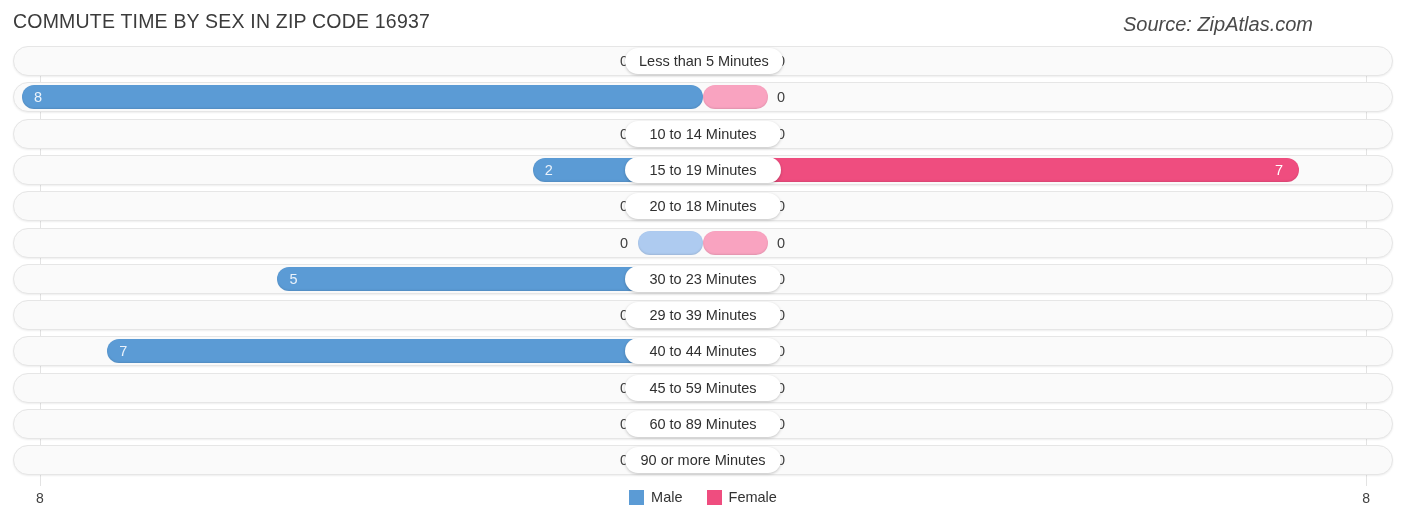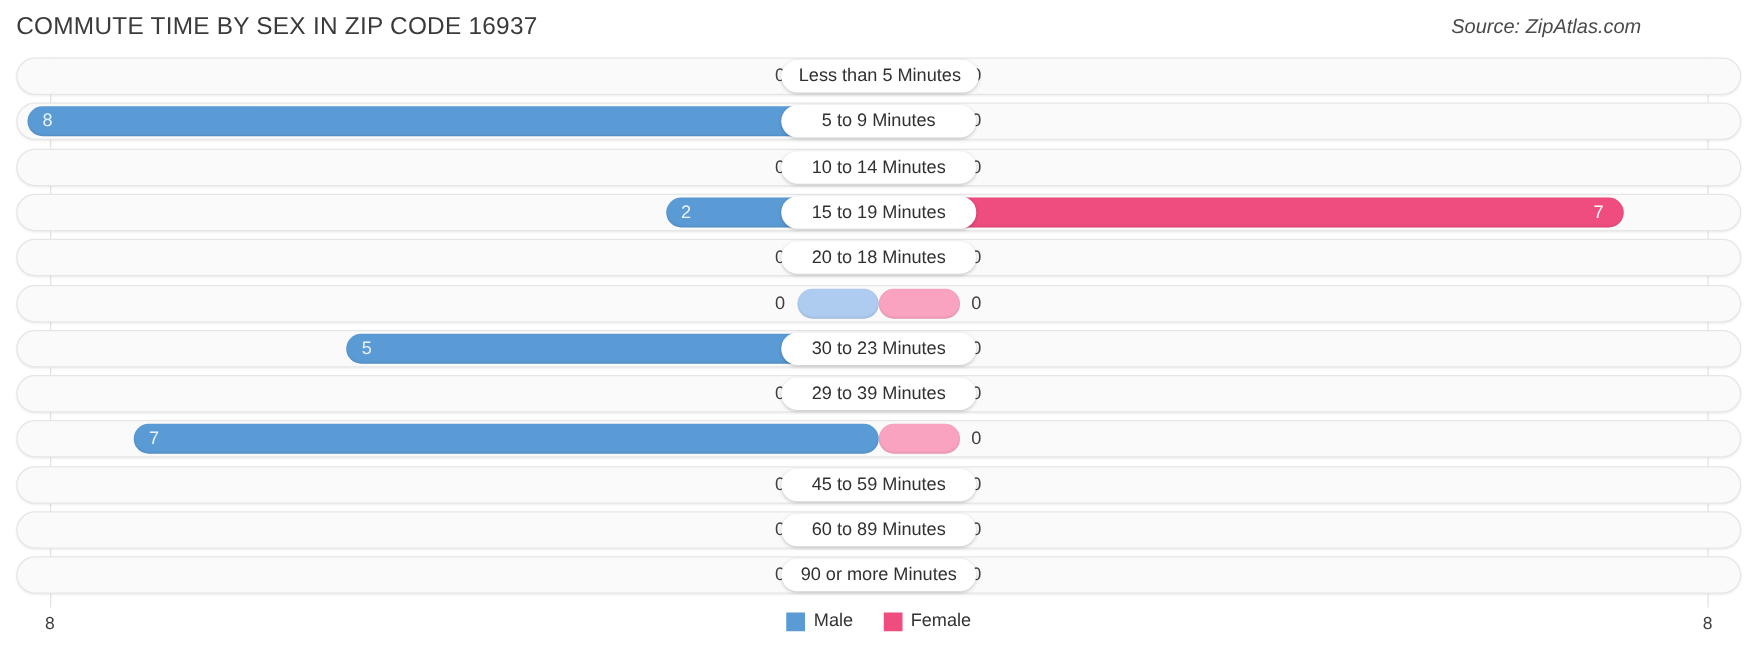--- a/index.html
+++ b/index.html
@@ -30,21 +30,21 @@
     font-size: 19.5px;
     letter-spacing: 0.2px;
     color: #3b3b3b;
     font-weight: 400;
     white-space: nowrap;
   }
   #source-label {
     position: absolute;
     right: 13px;
     top: 13px;
-    font-size: 16px;
+    font-size: 20px;
     font-style: italic;
     color: #4a4a4a;
     white-space: nowrap;
   }
 
   
   #plot {
     position: absolute;
     left: 0;
     top: 46px;
@@ -189,21 +189,20 @@
           <div class="val val-out" style="left: 763px;">0</div>
           <div class="pill" style="left: 611px; min-width: 128px;">Less than 5 Minutes</div>
         </div>
       </div>
       <div class="row" style="top: 36.3px;">
         <div class="row-inner">
           <div class="bar bar-male strong" style="left: 8px; width: 681px;"></div>
           <div class="bar bar-female" style="left: 689px; width: 65px;"></div>
           <div class="val val-in-male" style="left: 20px;">8</div>
           <div class="val val-out" style="left: 763px;">0</div>
-          <div class="pill" style="left: 611px; min-width: 128px;">5 to 9 Minutes</div>
         </div>
       </div>
       <div class="row" style="top: 72.6px;">
         <div class="row-inner">
           <div class="bar bar-male" style="left: 624px; width: 65px;"></div>
           <div class="bar bar-female" style="left: 689px; width: 65px;"></div>
           <div class="val val-out" style="left: 606px;">0</div>
           <div class="val val-out" style="left: 763px;">0</div>
           <div class="pill" style="left: 611px; min-width: 128px;">10 to 14 Minutes</div>
         </div>
@@ -251,20 +250,21 @@
           <div class="val val-out" style="left: 763px;">0</div>
           <div class="pill" style="left: 611px; min-width: 128px;">29 to 39 Minutes</div>
         </div>
       </div>
       <div class="row" style="top: 290.4px;">
         <div class="row-inner">
           <div class="bar bar-male strong" style="left: 93.125px; width: 595.875px;"></div>
           <div class="bar bar-female" style="left: 689px; width: 65px;"></div>
           <div class="val val-in-male" style="left: 105.125px;">7</div>
           <div class="val val-out" style="left: 763px;">0</div>
+          <div class="pill" style="left: 611px; min-width: 128px;">40 to 44 Minutes</div>
         </div>
       </div>
       <div class="row" style="top: 326.7px;">
         <div class="row-inner">
           <div class="bar bar-male" style="left: 624px; width: 65px;"></div>
           <div class="bar bar-female" style="left: 689px; width: 65px;"></div>
           <div class="val val-out" style="left: 606px;">0</div>
           <div class="val val-out" style="left: 763px;">0</div>
           <div class="pill" style="left: 611px; min-width: 128px;">45 to 59 Minutes</div>
         </div>

